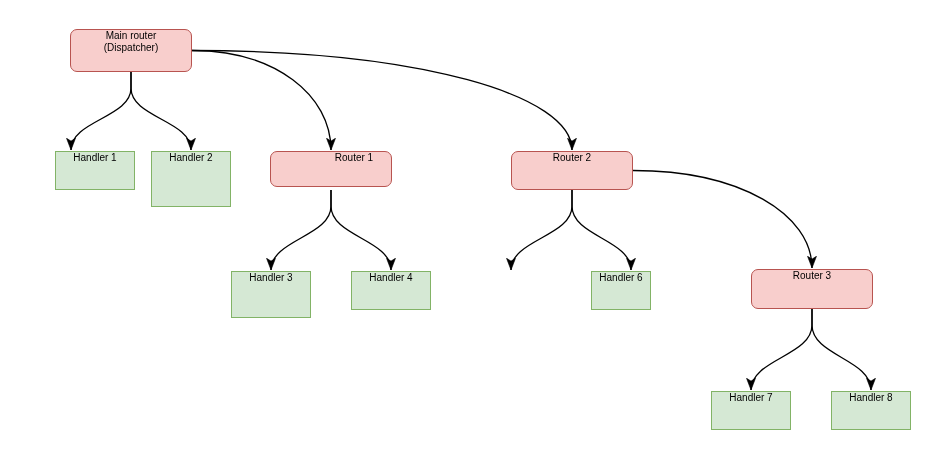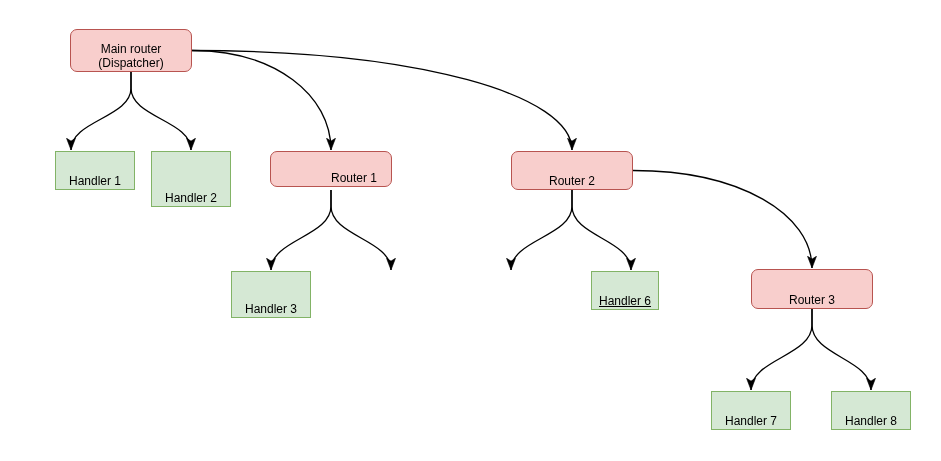--- a/index.html
+++ b/index.html
@@ -19,24 +19,24 @@
     position: absolute;
     left: 0;
     top: 0;
     width: 941px;
     height: 461px;
   }
   .node {
     position: absolute;
     box-sizing: border-box;
     display: flex;
-    align-items: flex-end;
+    align-items: flex-start;
     justify-content: center;
     text-align: center;
-    font-size: 12px;
+    font-size: 10px;
     line-height: 1.22;
     color: var(--text, #000000);
     white-space: pre-line;
   }
   .node.router {
     background: var(--router-fill, #f8cecc);
     border: 1.3px solid var(--router-border, #b85450);
     border-radius: 7px;
   }
   .node.handler {
@@ -82,21 +82,24 @@
   </div>
   <div class="node router" style="left: 270px; top: 151px; width: 122px; height: 36px; padding-left: 46px;">
     <span class="label">Router 1</span>
   </div>
   <div class="node router" style="left: 511px; top: 151px; width: 122px; height: 39px;">
     <span class="label">Router 2</span>
   </div>
   <div class="node handler" style="left: 231px; top: 271px; width: 80px; height: 47px;">
     <span class="label">Handler 3</span>
   </div>
-  <div class="node handler" style="left: 591px; top: 271px; width: 68px; height: 39px; text-decoration: underline;">
+  <div class="node handler" style="left: 351px; top: 271px; width: 80px; height: 39px;">
+    <span class="label">Handler 4</span>
+  </div>
+  <div class="node handler" style="left: 591px; top: 271px; width: 60px; height: 39px;">
     <span class="label">Handler 6</span>
   </div>
   <div class="node router" style="left: 751px; top: 269px; width: 122px; height: 40px;">
     <span class="label">Router 3</span>
   </div>
   <div class="node handler" style="left: 711px; top: 391px; width: 80px; height: 39px;">
     <span class="label">Handler 7</span>
   </div>
   <div class="node handler" style="left: 831px; top: 391px; width: 80px; height: 39px;">
     <span class="label">Handler 8</span>

